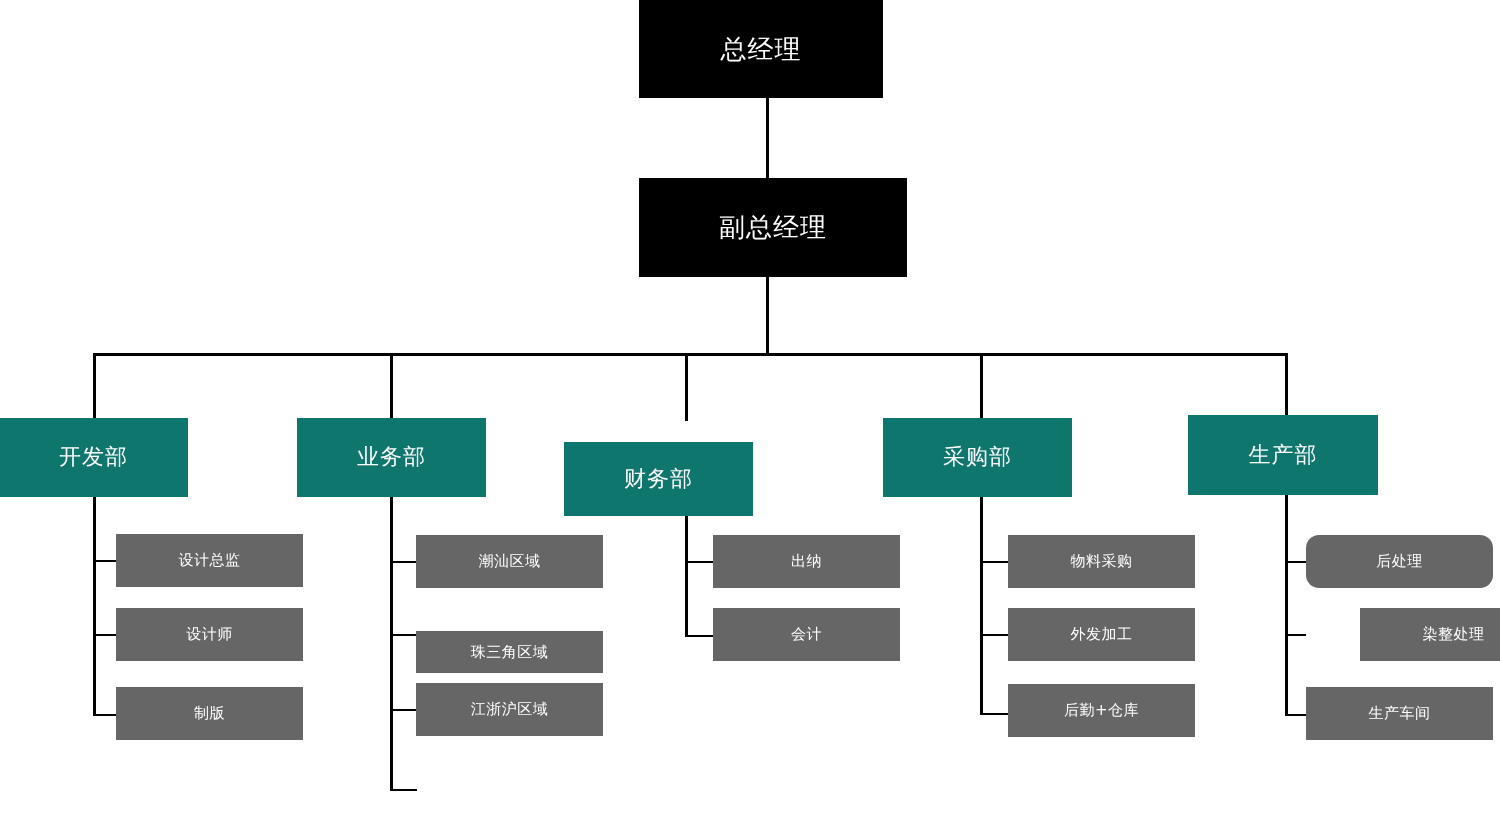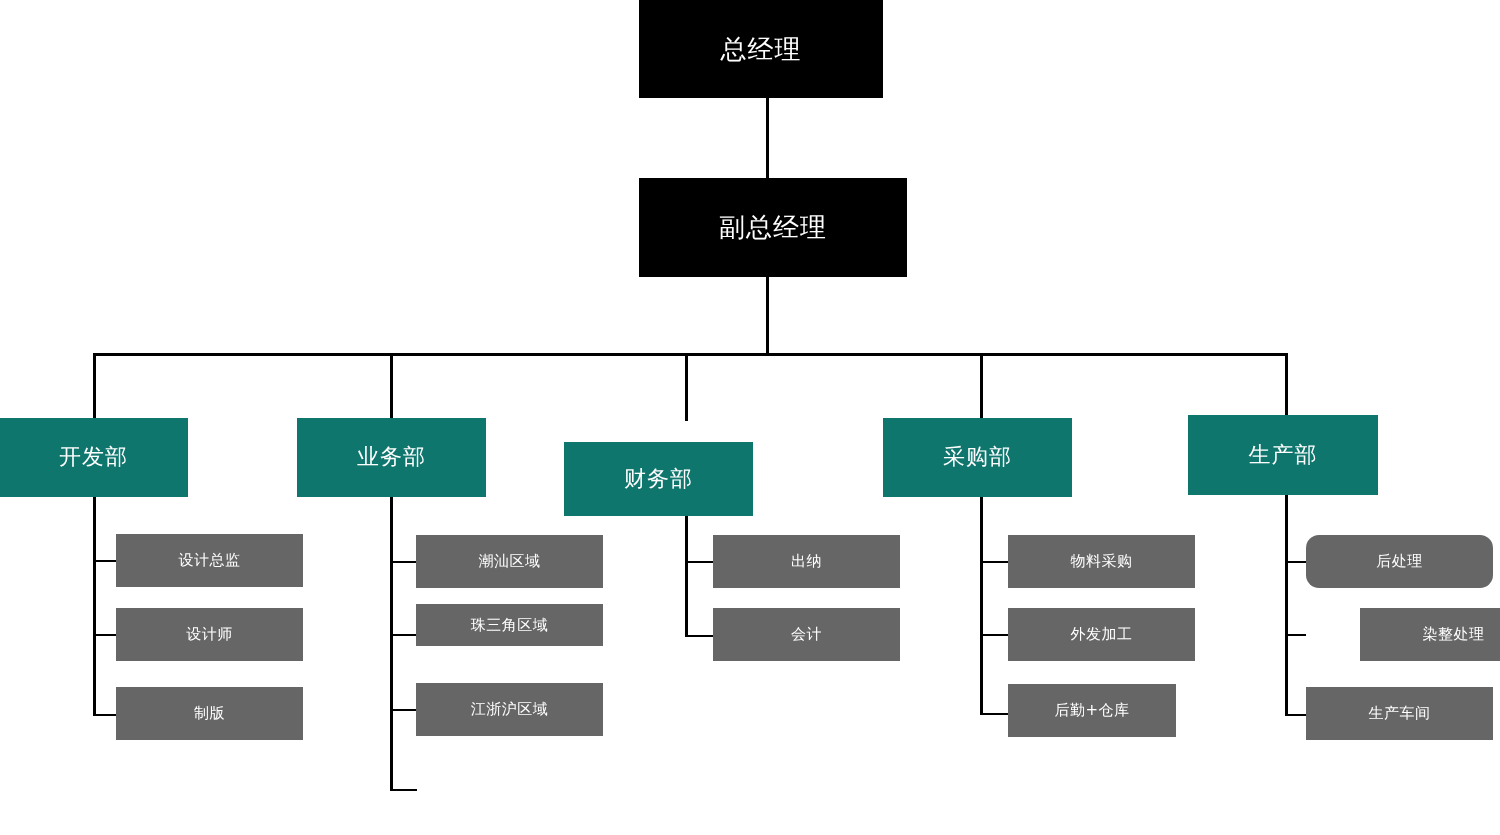--- a/index.html
+++ b/index.html
@@ -124,41 +124,41 @@
   <div class="node sub" style="left:116px; top:608px; width:187px; height:53px;">
     <span>设计师</span>
   </div>
   <div class="node sub" style="left:116px; top:687px; width:187px; height:53px;">
     <span>制版</span>
   </div>
 
   <div class="node sub" style="left:416px; top:535px; width:187px; height:53px;">
     <span>潮汕区域</span>
   </div>
-  <div class="node sub" style="left:416px; top:604px; width:187px; height:42px;">
+  <div class="node sub" style="left:416px; top:631px; width:187px; height:42px;">
     <span>珠三角区域</span>
   </div>
   <div class="node sub" style="left:416px; top:683px; width:187px; height:53px;">
     <span>江浙沪区域</span>
   </div>
 
   <div class="node sub" style="left:713px; top:608px; width:187px; height:53px;">
     <span>会计</span>
   </div>
   <div class="node sub" style="left:713px; top:535px; width:187px; height:53px;">
     <span>出纳</span>
   </div>
 
   <div class="node sub" style="left:1008px; top:535px; width:187px; height:53px;">
     <span>物料采购</span>
   </div>
   <div class="node sub" style="left:1008px; top:608px; width:187px; height:53px;">
     <span>外发加工</span>
   </div>
-  <div class="node sub" style="left:1008px; top:684px; width:168px; height:53px;">
+  <div class="node sub" style="left:1008px; top:684px; width:187px; height:53px;">
     <span>后勤+仓库</span>
   </div>
 
   <div class="node sub" style="left:1306px; top:535px; width:187px; height:53px;border-radius:13px;">
     <span>后处理</span>
   </div>
   <div class="node sub" style="left:1360px; top:608px; width:187px; height:53px;">
     <span>染整处理</span>
   </div>
   <div class="node sub" style="left:1306px; top:687px; width:187px; height:53px;">

